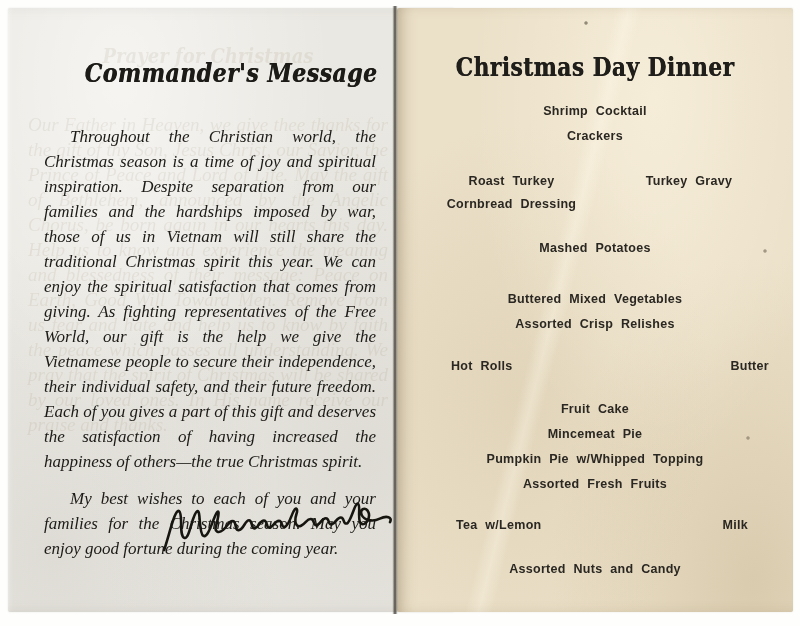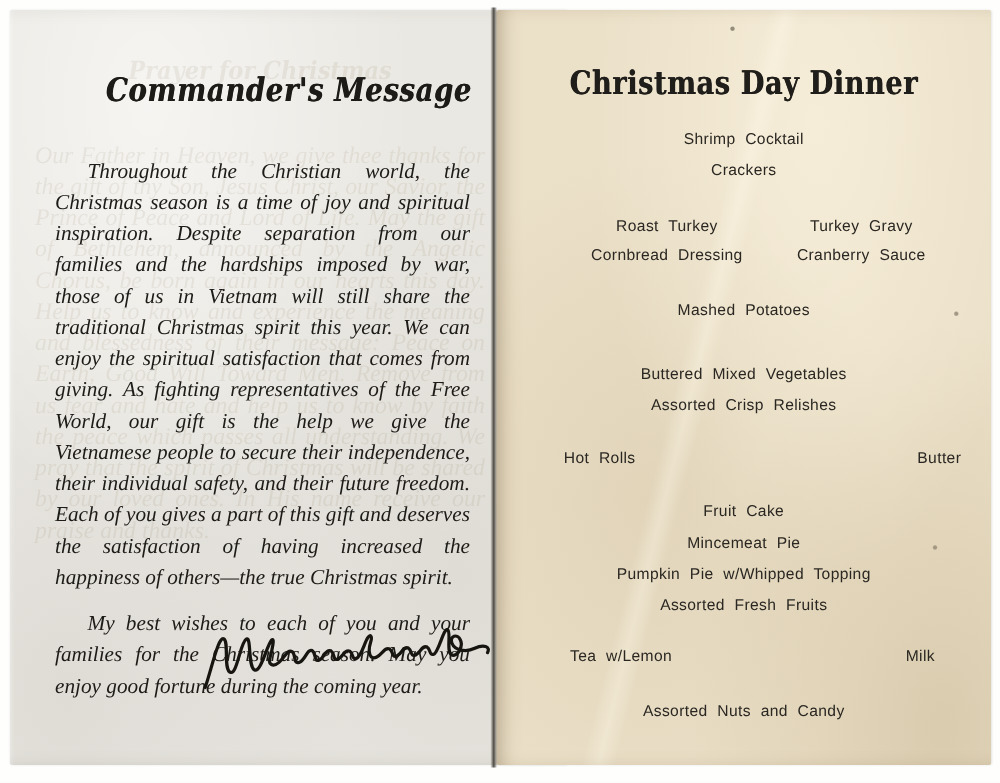--- a/index.html
+++ b/index.html
@@ -48,23 +48,23 @@
   .sig-block{position:absolute;left:174px;top:537px;line-height:20px;font-size:15px;}
   .sig-name{letter-spacing:1.8px;word-spacing:7px;font-size:15px;}
   .sig-rank,.sig-role{font-size:15.5px;word-spacing:4px;letter-spacing:0.3px;}
 
   
   .menu-title{position:absolute;left:0;right:0;top:44px;margin:0;text-align:center;
     font-family:"DejaVu Serif", serif;font-weight:bold;font-size:26px;
     transform:scaleX(0.84);letter-spacing:0.5px;color:#201e1a;
     text-shadow:0.4px 0 0 currentColor;}
   .mi{position:absolute;left:0;right:0;text-align:center;
-    font-family:"Liberation Sans", sans-serif;font-weight:normal;font-size:12.5px;
+    font-family:"Liberation Sans", sans-serif;font-weight:bold;font-size:12.5px;
     letter-spacing:0.3px;word-spacing:4px;color:#2a2722;}
-  .mi.col-l{left:24px;right:auto;width:225px;}
+  .mi.col-l{left:2px;right:auto;width:225px;}
   .mi.col-r{left:auto;right:14px;width:180px;}
   .mi.edge-l{right:auto;text-align:left;padding-left:12px;}
   .mi.edge-r{left:auto;text-align:center;}
 </style>
 </head>
 <body>
 
 <div class="scan">
 
   <div class="page page-left">
@@ -98,21 +98,20 @@
   <div class="page page-right">
 
     <h1 class="menu-title">Christmas Day Dinner</h1>
 
     <div class="mi" style="top:96px">Shrimp Cocktail</div>
     <div class="mi" style="top:121px">Crackers</div>
 
     <div class="mi col-l" style="top:166px">Roast Turkey</div>
     <div class="mi col-r" style="top:166px">Turkey Gravy</div>
     <div class="mi col-l" style="top:189px">Cornbread Dressing</div>
-    <div class="mi col-r" style="top:189px">Cranberry Sauce</div>
 
     <div class="mi" style="top:233px">Mashed Potatoes</div>
     <div class="mi" style="top:284px">Buttered Mixed Vegetables</div>
     <div class="mi" style="top:309px">Assorted Crisp Relishes</div>
 
     <div class="mi edge-l" style="top:351px;left:42px">Hot Rolls</div>
     <div class="mi edge-r" style="top:351px;right:24px">Butter</div>
 
     <div class="mi" style="top:394px">Fruit Cake</div>
     <div class="mi" style="top:419px">Mincemeat Pie</div>

